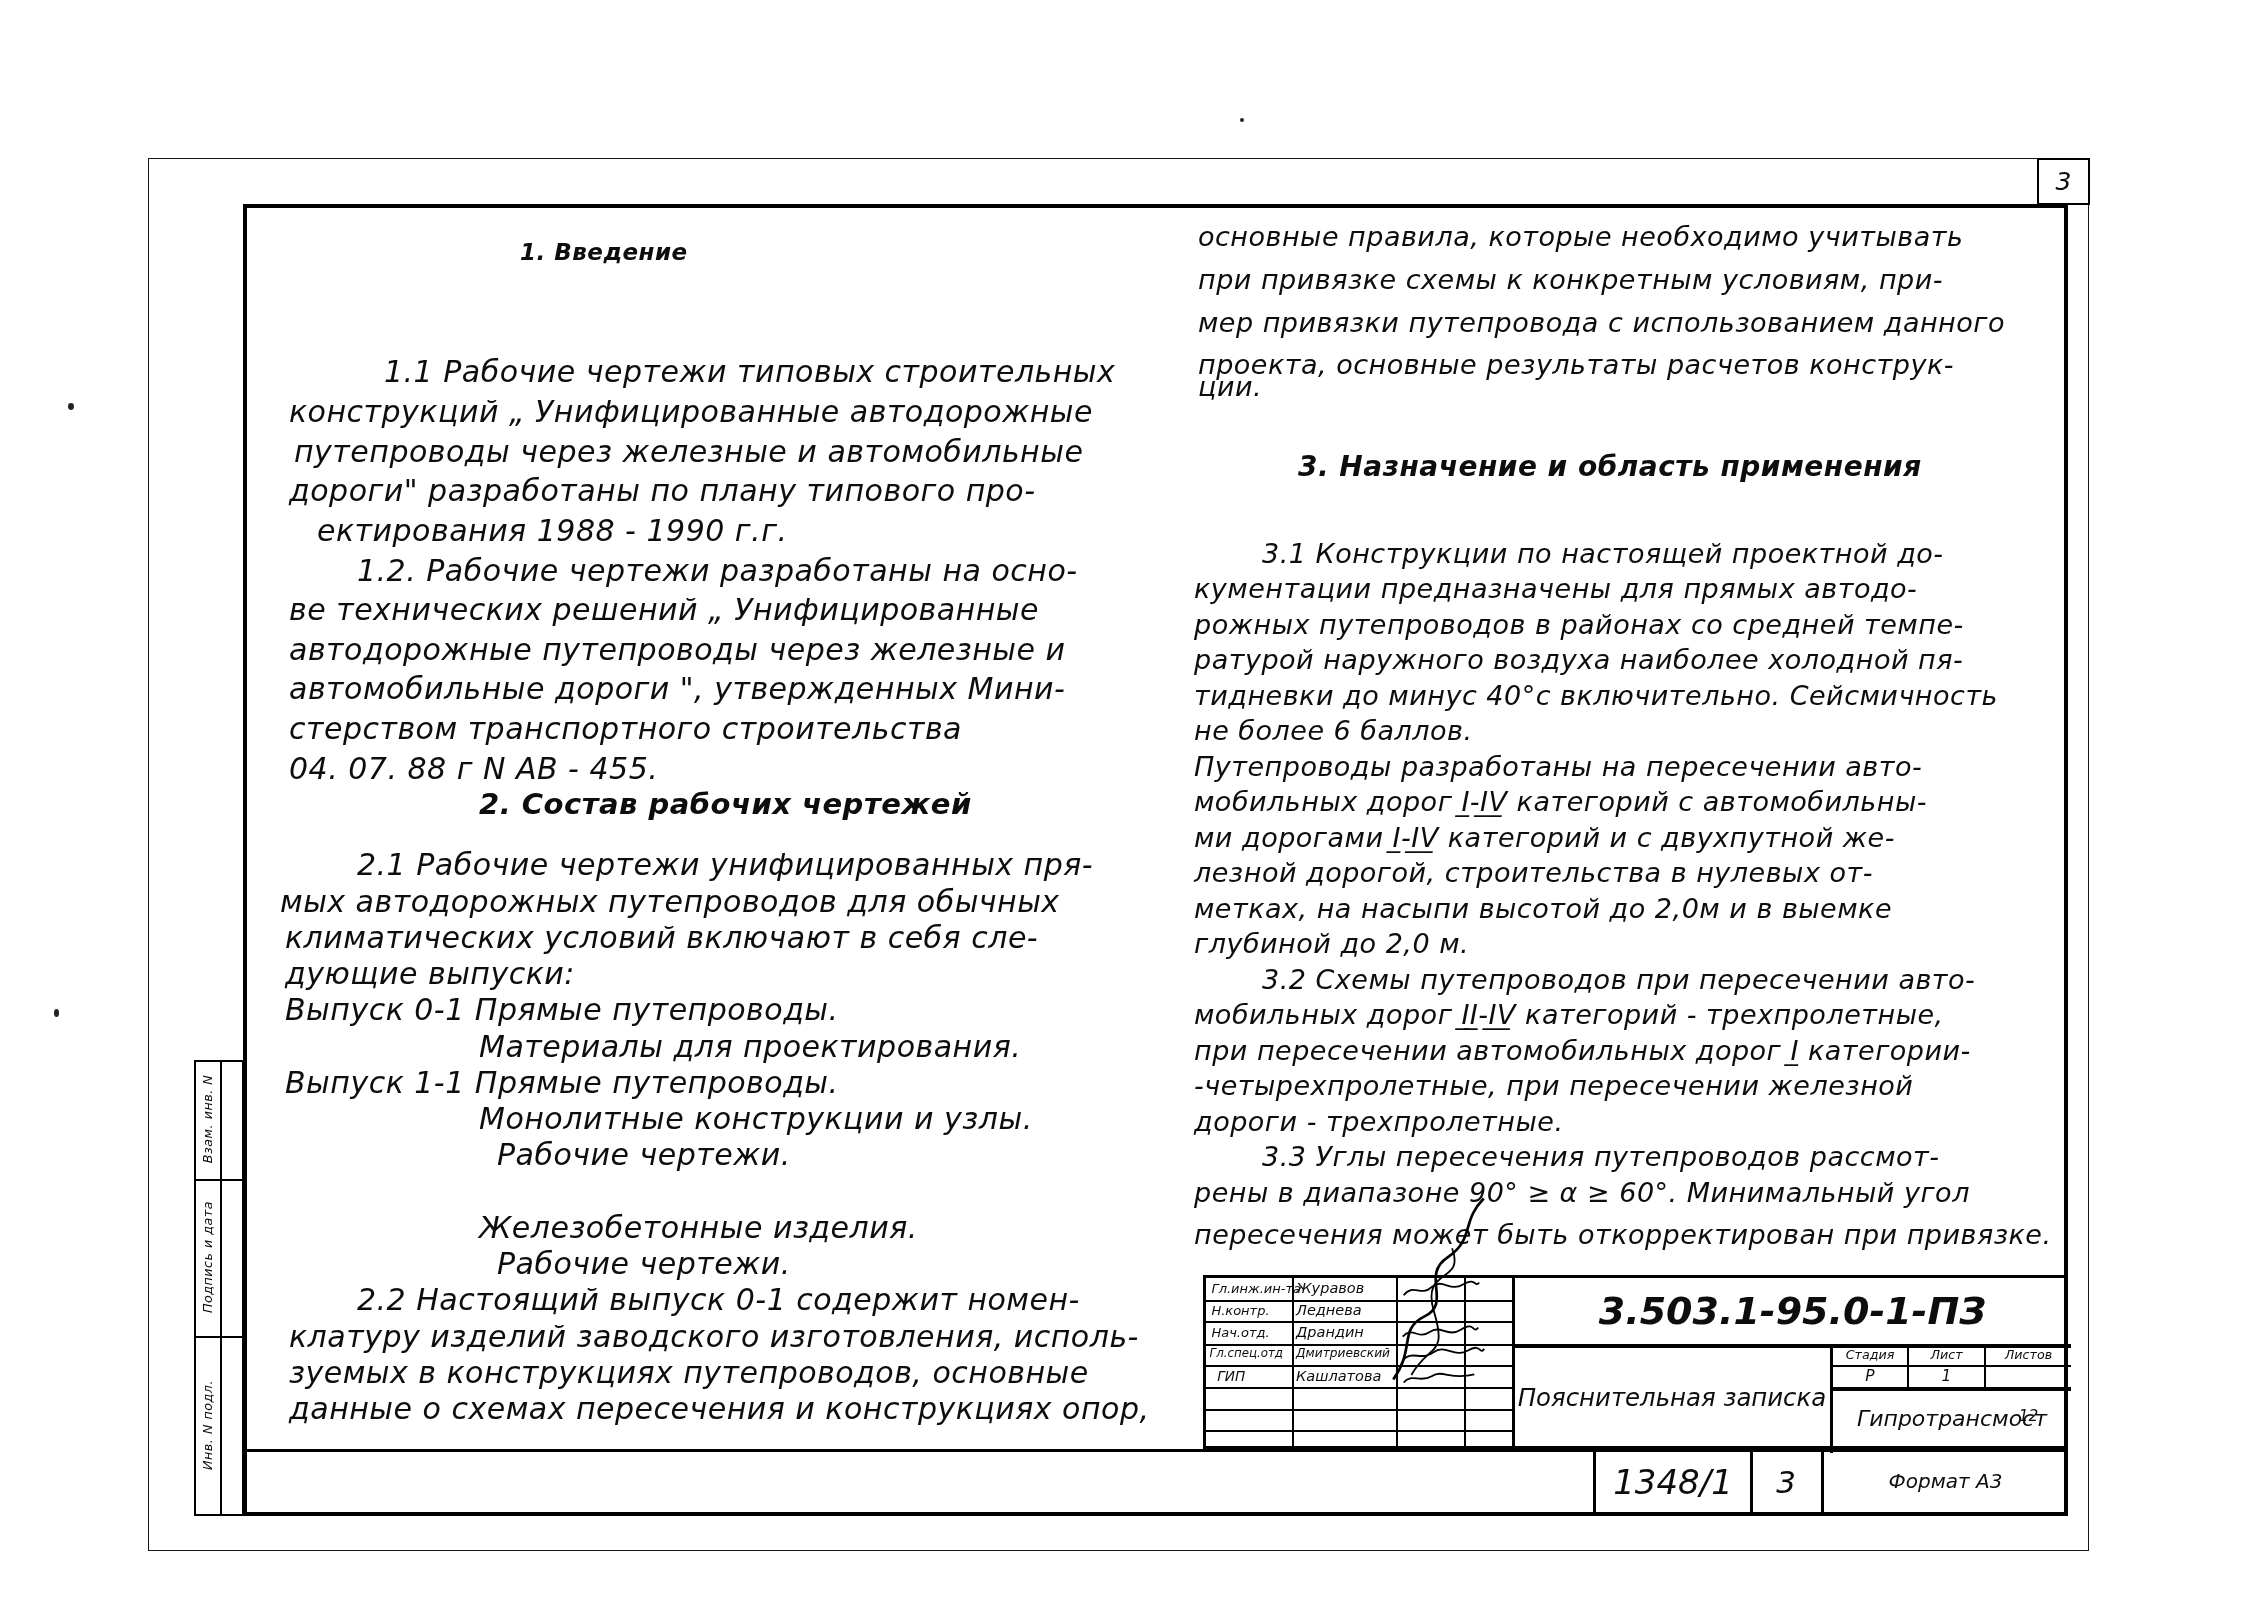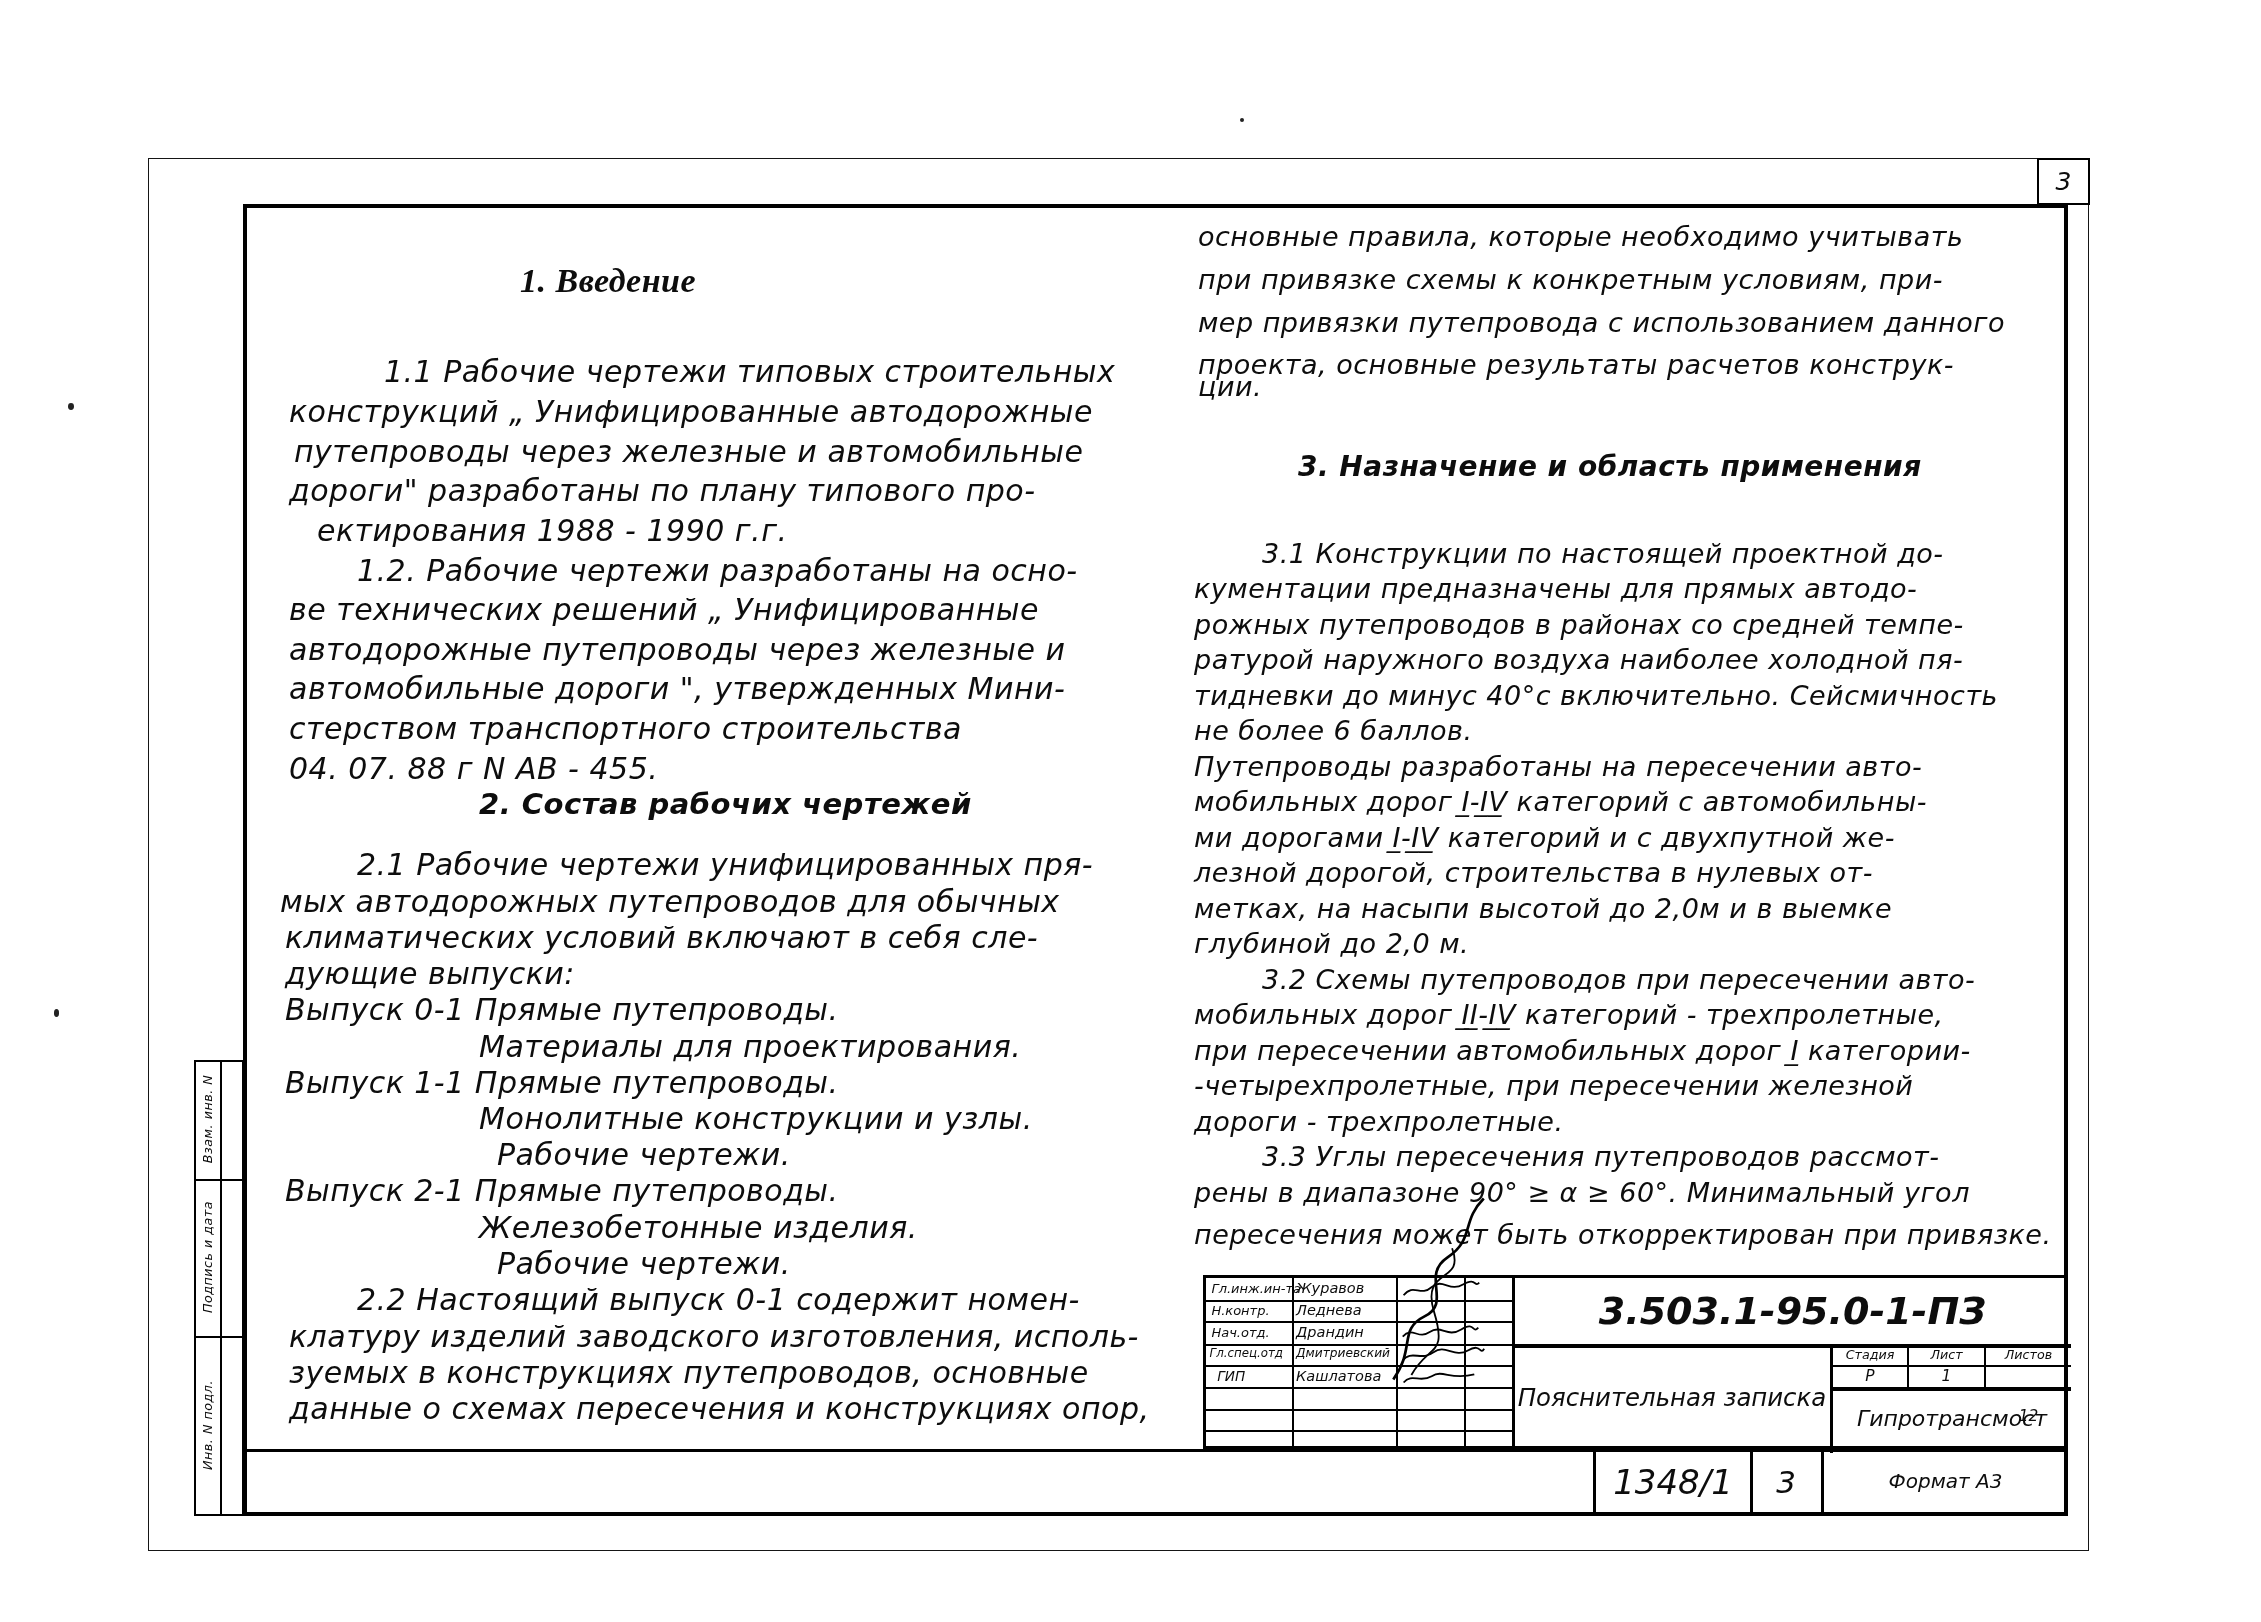--- a/index.html
+++ b/index.html
@@ -30,21 +30,21 @@
   <div class="box" style="left:243px;top:204px;width:1825px;height:1312px;border:4.1px solid #000;"></div>
 
   <div class="box" style="left:2037px;top:158px;width:53px;height:47px;border:2.7px solid #000;display:flex;align-items:center;justify-content:center;">
     <span style="font-size:25px;font-style:italic;">3</span>
   </div>
 
   <div class="speck" style="left:68px;top:403px;width:6.3px;height:7.2px;"></div>
   <div class="speck" style="left:54px;top:1009px;width:5.4px;height:8.1px;"></div>
   <div class="speck" style="left:1240px;top:118px;width:4.1px;height:4.1px;"></div>
 
-  <div class="ln hd" style="left:520px;top:262px;font-size:34px;font-family:Liberation Serif, serif;">1. Введение</div>
+  <div class="ln hd" style="left:520px;top:240px;font-size:23px;">1. Введение</div>
 
   <div class="ln" style="left:357px;top:355px;margin-left:27px;">1.1  Рабочие  чертежи  типовых  строительных</div>
   <div class="ln" style="left:289px;top:395px;">конструкций „ Унифицированные  автодорожные</div>
   <div class="ln" style="left:294px;top:435px;">путепроводы  через  железные  и  автомобильные</div>
   <div class="ln" style="left:289px;top:474px;">дороги" разработаны  по  плану  типового  про-</div>
   <div class="ln" style="left:317px;top:514px;">ектирования   1988 - 1990 г.г.</div>
   <div class="ln" style="left:357px;top:554px;">1.2. Рабочие  чертежи  разработаны  на осно-</div>
   <div class="ln" style="left:289px;top:593px;">ве  технических  решений „ Унифицированные</div>
   <div class="ln" style="left:289px;top:633px;">автодорожные  путепроводы  через  железные  и</div>
   <div class="ln" style="left:289px;top:672px;">автомобильные  дороги ",  утвержденных  Мини-</div>
@@ -55,21 +55,20 @@
 
   <div class="ln" style="left:357px;top:848px;">2.1 Рабочие  чертежи  унифицированных  пря-</div>
   <div class="ln" style="left:280px;top:885px;">мых  автодорожных  путепроводов  для  обычных</div>
   <div class="ln" style="left:285px;top:921px;">климатических  условий  включают  в себя  сле-</div>
   <div class="ln" style="left:285px;top:957px;">дующие  выпуски:</div>
   <div class="ln" style="left:285px;top:993px;">Выпуск  0-1  Прямые  путепроводы.</div>
   <div class="ln" style="left:479px;top:1030px;">Материалы  для  проектирования.</div>
   <div class="ln" style="left:285px;top:1066px;">Выпуск  1-1  Прямые  путепроводы.</div>
   <div class="ln" style="left:479px;top:1102px;">Монолитные  конструкции  и  узлы.</div>
   <div class="ln" style="left:497px;top:1138px;">Рабочие  чертежи.</div>
-  <div class="ln" style="left:285px;top:1174px;">Выпуск  2-1  Прямые  путепроводы.</div>
   <div class="ln" style="left:479px;top:1211px;">Железобетонные  изделия.</div>
   <div class="ln" style="left:497px;top:1247px;">Рабочие  чертежи.</div>
   <div class="ln" style="left:357px;top:1283px;">2.2  Настоящий  выпуск  0-1  содержит  номен-</div>
   <div class="ln" style="left:289px;top:1320px;">клатуру  изделий  заводского  изготовления, исполь-</div>
   <div class="ln" style="left:289px;top:1356px;">зуемых  в  конструкциях  путепроводов,  основные</div>
   <div class="ln" style="left:289px;top:1392px;">данные  о  схемах   пересечения  и  конструкциях  опор,</div>
 
   <div class="ln rln" style="left:1198px;top:222px;">основные  правила,  которые  необходимо  учитывать</div>
   <div class="ln rln" style="left:1198px;top:265px;">при  привязке  схемы  к  конкретным   условиям, при-</div>
   <div class="ln rln" style="left:1198px;top:308px;">мер  привязки  путепровода  с использованием  данного</div>

